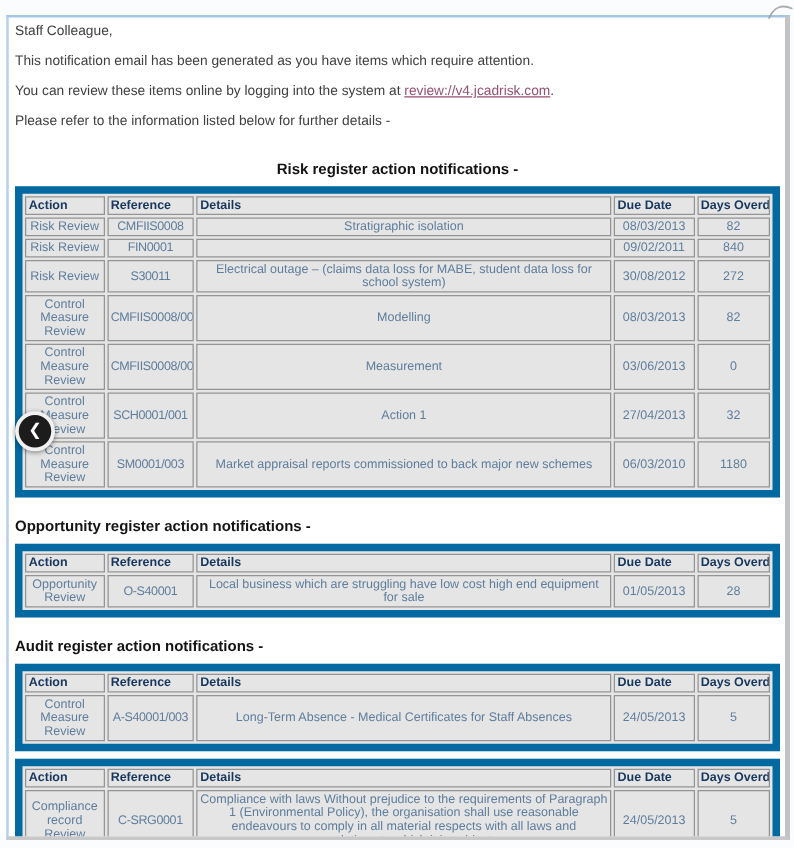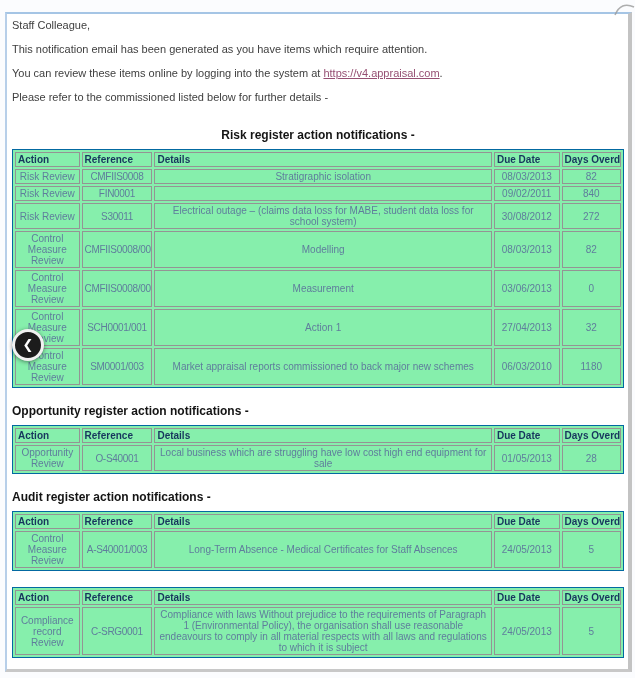--- a/index.html
+++ b/index.html
@@ -40,23 +40,23 @@
     font-weight: bold;
     color: #141414;
     margin: 16px 0 7px 0;
   }
   .section-title.first { margin-top: 25px; text-align: center; }
   table.notif {
     width: 612px;
     table-layout: fixed;
     border-collapse: separate;
     border-spacing: 2px;
-    border: 1px solid #0369a1;
-    background: #86efac;
-    margin: 0 0 16px 0;
+    border: 6px solid #0369a1;
+    background: #e5e5e5;
+    margin: 0 0 6px 0;
   }
   table.notif th, table.notif td {
     border: 1px solid #949494;
     font-size: 10px;
     line-height: 11px;
     padding: 1px 2px;
     vertical-align: middle;
     overflow: hidden;
   }
   table.notif th {
@@ -100,22 +100,22 @@
     z-index: 6;
   }
 </style>
 </head>
 <body>
 
 <div class="panel">
 
   <p>Staff Colleague,</p>
   <p>This notification email has been generated as you have items which require attention.</p>
-  <p><span>You can review these items online by logging into the system at </span><a class="link" href="#">https://v4.appraisal.com</a><span>.</span></p>
-  <p>Please refer to the commissioned listed below for further details -</p>
+  <p><span>You can review these items online by logging into the system at </span><a class="link" href="#">review://v4.jcadrisk.com</a><span>.</span></p>
+  <p>Please refer to the information listed below for further details -</p>
 
   <h2 class="section-title first">Risk register action notifications -</h2>
   <table class="notif">
     <thead>
         <tr>
           <th class="col0">Action</th>
           <th class="col1">Reference</th>
           <th class="col2">Details</th>
           <th class="col3">Due Date</th>
           <th class="col4">Days Overdue</th>

